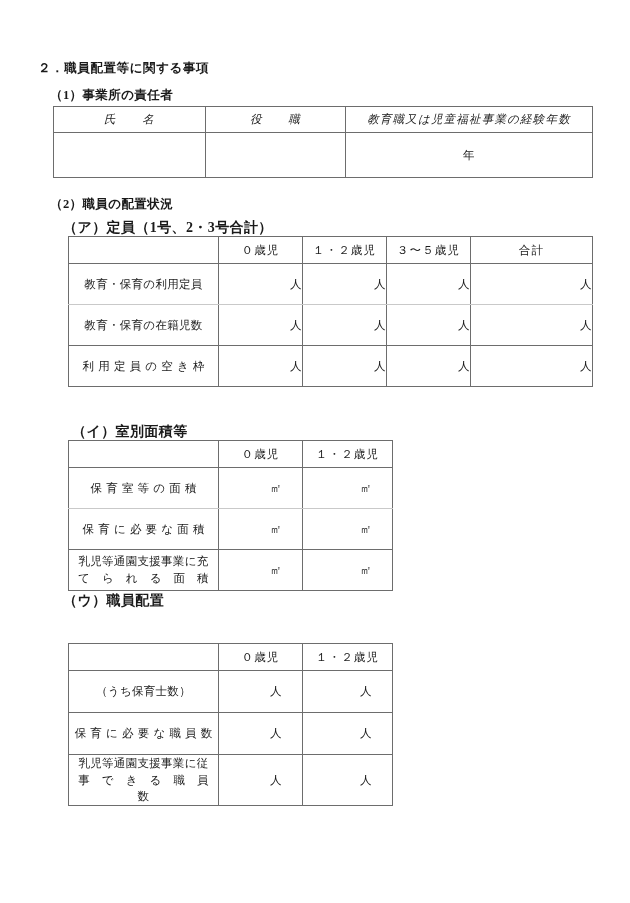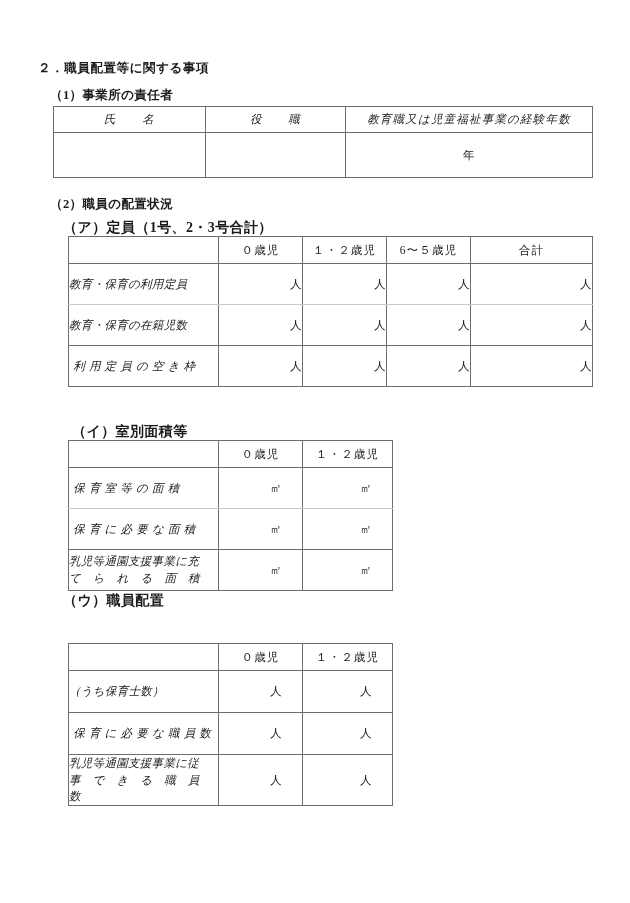--- a/index.html
+++ b/index.html
@@ -62,25 +62,24 @@
   th.col-head {
     background: #d9d9d9;
     text-align: center;
     font-weight: 400;
     letter-spacing: 1.2px;
     height: 26px;
   }
   th.col-head.blank { letter-spacing: 0; }
   td.rowlabel {
     background: #d9d9d9;
-    text-align: left;
+    text-align: center;
     letter-spacing: 0.3px;
     padding: 0 6px;
     line-height: 1.45;
-    font-style: italic;
   }
   td.rowlabel.spaced { letter-spacing: 4.2px; text-indent: 4.2px; }
   td.value {
     text-align: right;
     padding-right: 16px;
     letter-spacing: 0.5px;
   }
   td.value.narrow { padding-right: 20px; }
 
   
@@ -150,21 +149,21 @@
         <col style="width:84px">
       <col style="width:84px">
         <col style="width:84px">
         <col style="width:122px">
     </colgroup>
     <thead>
       <tr>
         <th class="col-head blank"></th>
         <th class="col-head">０歳児</th>
         <th class="col-head">１・２歳児</th>
-        <th class="col-head">6〜５歳児</th>
+        <th class="col-head">３〜５歳児</th>
         <th class="col-head">合計</th>
       </tr>
     </thead>
     <tbody>
       <tr class="thin-div">
         <td class="rowlabel">教育・保育の利用定員</td>
         <td class="value">人</td>
         <td class="value">人</td>
         <td class="value">人</td>
         <td class="value">人</td>

